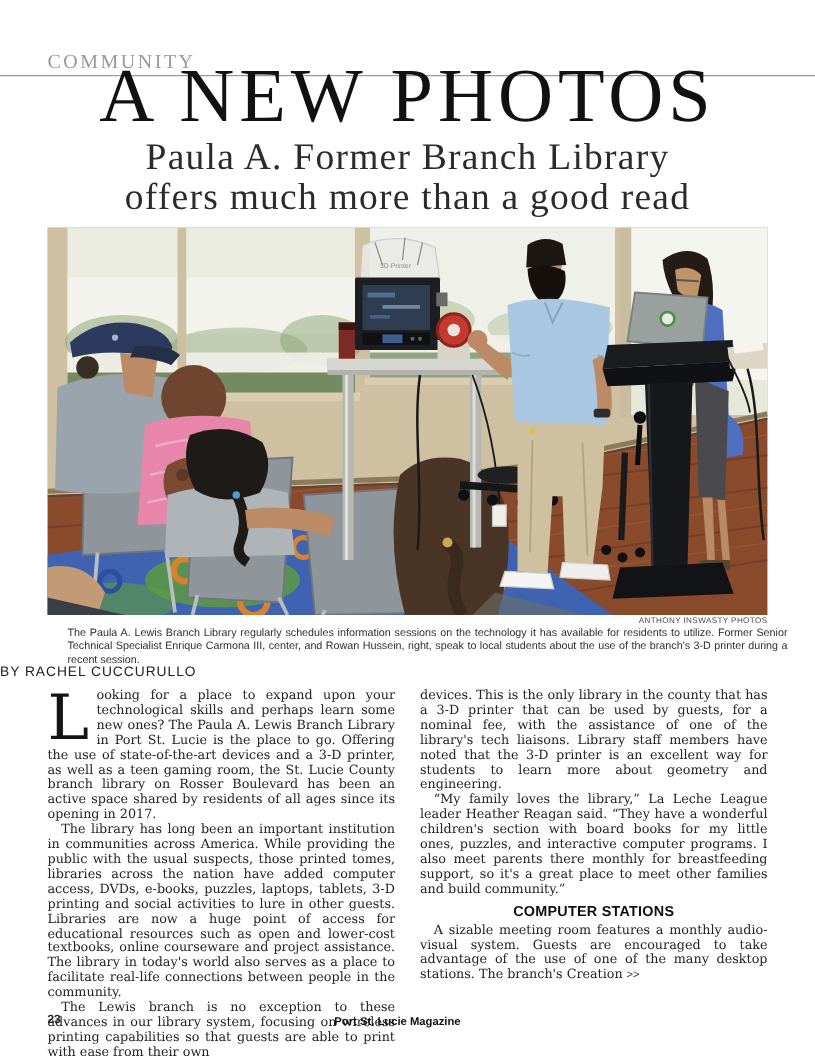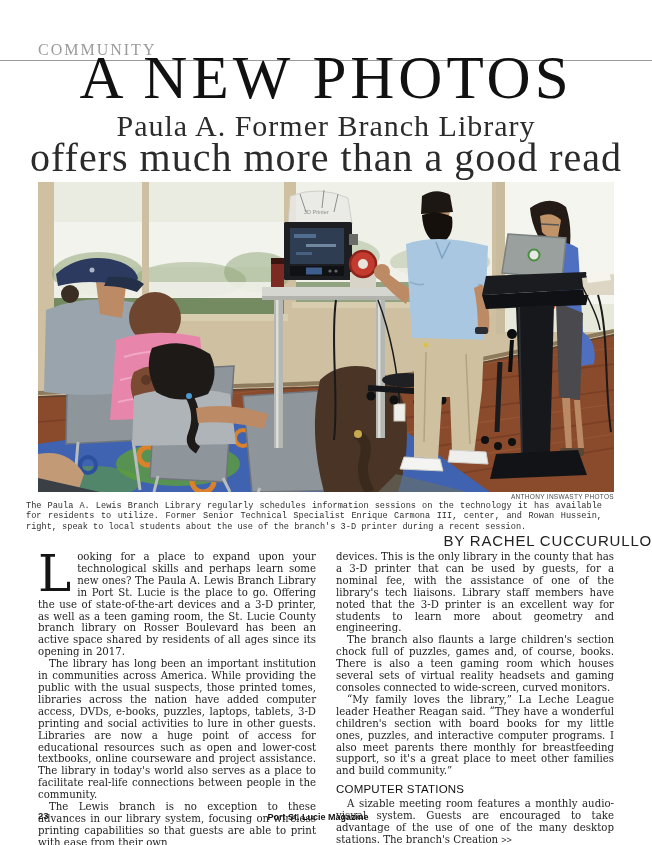--- a/index.html
+++ b/index.html
@@ -11,43 +11,43 @@
   .kicker{display:inline-block;margin-left:38px;font-family:"Liberation Serif",serif;
           font-size:16px;letter-spacing:2px;color:#9a9a9a;line-height:20px;}
 
   
   .headline{position:absolute;top:47px;left:0;width:652px;text-align:center;
             font-size:61px;line-height:62px;letter-spacing:4px;color:#111;
             font-family:"Liberation Serif",serif;}
   .subhead1{position:absolute;top:110px;left:0;width:652px;text-align:center;
             font-size:30px;line-height:32px;letter-spacing:1px;color:#2b2b2b;}
   .subhead2{position:absolute;top:142px;left:0;width:652px;text-align:center;
-            font-size:40px;line-height:32px;letter-spacing:1px;color:#2b2b2b;}
+            font-size:30px;line-height:32px;letter-spacing:1px;color:#2b2b2b;}
 
   
   .photo-wrap{position:absolute;top:182px;left:38px;width:576px;height:310px;background:#cfc0a2;}
   .photo-credit{position:absolute;top:493px;left:38px;width:576px;text-align:right;
                 font-family:"Liberation Sans",sans-serif;font-size:6.5px;letter-spacing:.3px;color:#4a4a4a;}
-  .caption{position:absolute;top:501px;left:26px;width:576px;
-           font-family:Liberation Mono, monospace;font-size:8.6px;line-height:10.3px;
+  .caption{position:absolute;top:501px;left:54px;width:576px;
+           font-family:Liberation Sans, sans-serif;font-size:8.6px;line-height:10.3px;
            color:#2f2f2f;text-align:justify;}
 
-  .byline{position:absolute;top:532px;left:0;width:652px;text-align:right;
-          font-family:"Liberation Sans",sans-serif;font-size:15px;letter-spacing:.8px;color:#222;}
+  .byline{position:absolute;top:532px;left:0;width:652px;text-align:left;
+          font-family:"Liberation Sans",sans-serif;font-size:11px;letter-spacing:.8px;color:#222;}
 
   
   .columns{position:absolute;top:551px;left:38px;width:576px;display:flex;gap:20px;}
   .col{width:278px;font-family:"DejaVu Serif",serif;font-size:10.2px;line-height:11.9px;
        color:#232323;text-align:justify;}
   .col p{margin:0;}
   .col p.indent{text-indent:11px;}
   .dropcap{float:left;font-family:"DejaVu Serif",serif;font-size:50px;line-height:40px;
            padding:3px 6px 0 0;color:#141414;}
-  .section-sub{font-family:"Liberation Sans",sans-serif;font-weight:normal;font-size:11.5px;
-               letter-spacing:.2px;color:#111;margin:7px 0 2px 0 !important;text-align:left;}
+  .section-sub{font-family:"Liberation Sans",sans-serif;font-weight:bold;font-size:11.5px;
+               letter-spacing:.2px;color:#111;margin:7px 0 2px 0 !important;text-align:center;}
   .cont-marker{font-family:"Liberation Sans",sans-serif;font-size:9px;color:#333;padding-left:3px;}
 
   
   .folio{position:absolute;top:810px;left:38px;font-family:"Liberation Sans",sans-serif;
          font-weight:bold;font-size:9.5px;color:#222;}
   .mag-name{position:absolute;top:812px;left:12px;width:612px;text-align:center;
             font-family:"Liberation Sans",sans-serif;font-weight:bold;font-size:9px;color:#111;}
 </style>
 </head>
 <body>
@@ -254,21 +254,20 @@
   <div class="byline">BY RACHEL CUCCURULLO</div>
 
   <div class="columns">
     <div class="col">
       <p><span class="dropcap">L</span><span>ooking for a place to expand upon your technological skills and perhaps learn some new ones? The Paula A. Lewis Branch Library in Port St. Lucie is the place to go. Offering the use of state-of-the-art devices and a 3-D printer, as well as a teen gaming room, the St. Lucie County branch library on Rosser Boulevard has been an active space shared by residents of all ages since its opening in 2017.</span></p>
       <p class="indent">The library has long been an important institution in communities across America. While providing the public with the usual suspects, those printed tomes, libraries across the nation have added computer access, DVDs, e-books, puzzles, laptops, tablets, 3-D printing and social activities to lure in other guests. Libraries are now a huge point of access for educational resources such as open and lower-cost textbooks, online courseware and project assistance. The library in today's world also serves as a place to facilitate real-life connections between people in the community.</p>
       <p class="indent">The Lewis branch is no exception to these advances in our library system, focusing on wireless printing capabilities so that guests are able to print with ease from their own</p>
     </div>
     <div class="col">
       <p>devices. This is the only library in the county that has a 3-D printer that can be used by guests, for a nominal fee, with the assistance of one of the library's tech liaisons. Library staff members have noted that the 3-D printer is an excellent way for students to learn more about geometry and engineering.</p>
-      <p class="indent">The branch also flaunts a large children's section chock full of puzzles, games and, of course, books. There is also a teen gaming room which houses several sets of virtual reality headsets and gaming consoles connected to wide-screen, curved monitors.</p>
       <p class="indent">“My family loves the library,” La Leche League leader Heather Reagan said. “They have a wonderful children's section with board books for my little ones, puzzles, and interactive computer programs. I also meet parents there monthly for breastfeeding support, so it's a great place to meet other families and build community.”</p>
       <p class="section-sub">COMPUTER STATIONS</p>
       <p class="indent"><span>A sizable meeting room features a monthly audio-visual system. Guests are encouraged to take advantage of the use of one of the many desktop stations. The branch's Creation</span><span class="cont-marker">&gt;&gt;</span></p>
     </div>
   </div>
 
   <div class="folio">23</div>
   <div class="mag-name">Port St. Lucie Magazine</div>
 
 </div>

